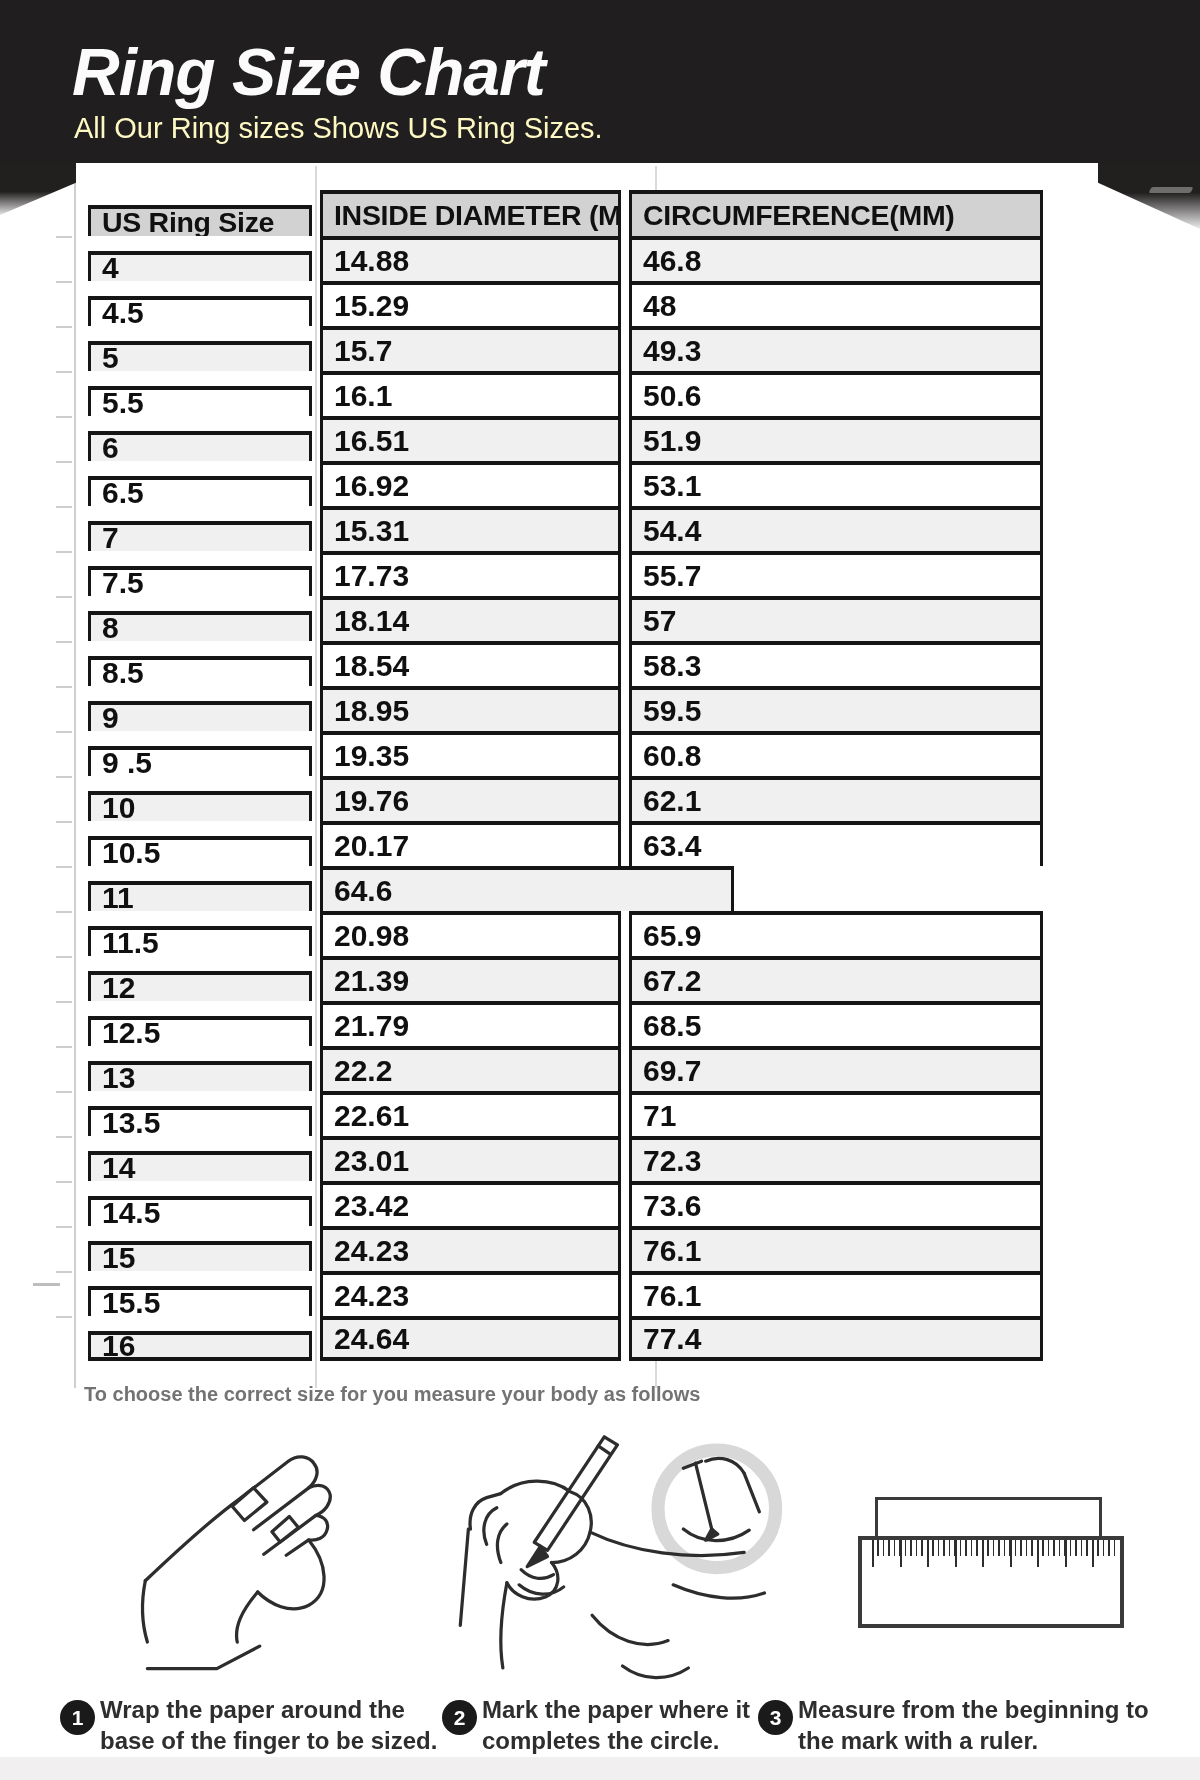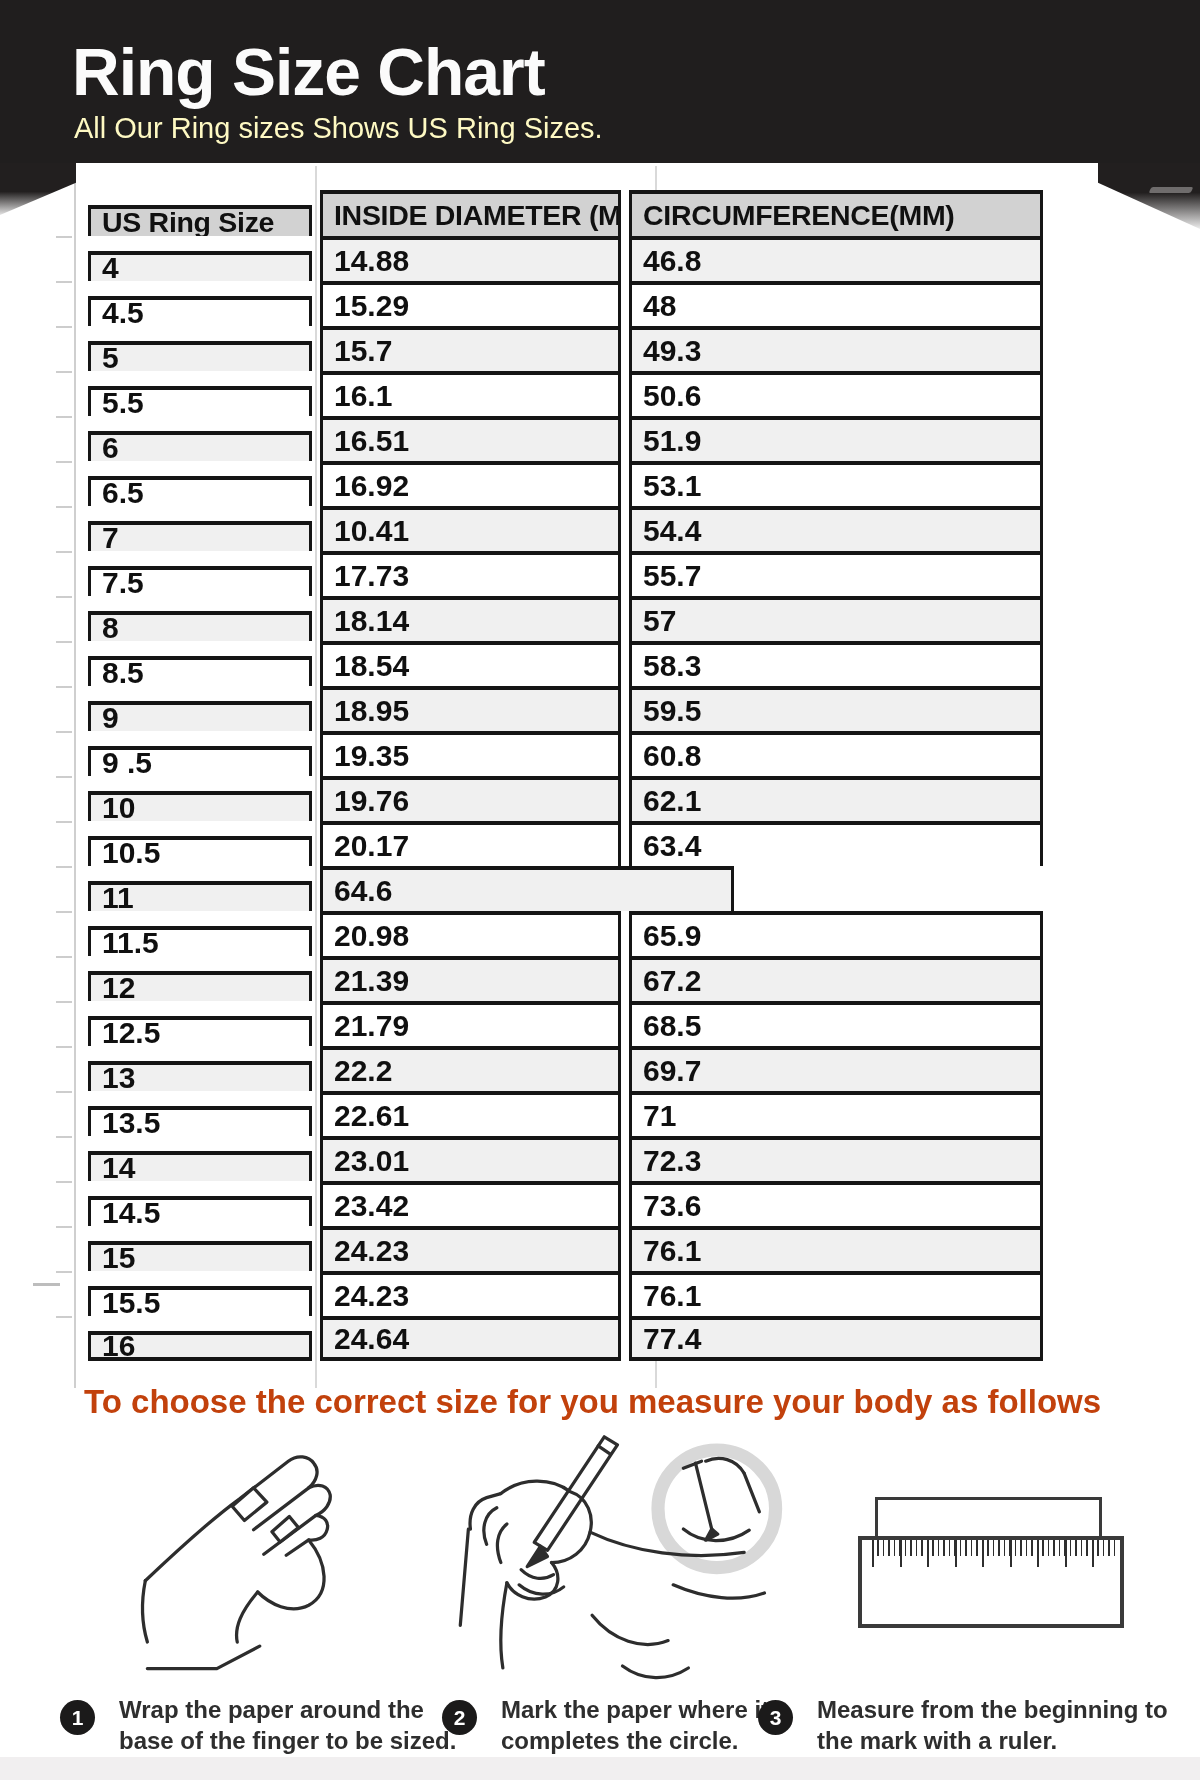--- a/index.html
+++ b/index.html
@@ -4,21 +4,21 @@
 <style>
   html,body{margin:0;padding:0;background:#ffffff;}
   .canvas{
     position:relative;width:1200px;height:1780px;background:#ffffff;
     font-family:"Liberation Sans", sans-serif;overflow:hidden;
   }
   
   .banner{position:absolute;left:0;top:0;width:1200px;height:163px;background:#201e1e;z-index:5;}
   .banner .title{
     position:absolute;left:72px;top:34px;font-size:66px;font-weight:700;color:#fbfbfb;
-    letter-spacing:-1px;white-space:nowrap;
+    letter-spacing:-1px;white-space:nowrap;font-style:italic;
   }
   .banner .subtitle{
     position:absolute;left:74px;top:112px;font-size:29px;font-weight:400;color:#fef9c3;white-space:nowrap;
   }
   .corner{position:absolute;z-index:4;}
   .corner-left{
     left:0;top:163px;width:76px;height:52px;
     background:linear-gradient(to bottom,#221f1f 0%,#221f1f 55%,rgba(34,31,31,.12) 100%);
     clip-path:polygon(0 0,100% 0,100% 38%,0 100%);
   }
@@ -49,40 +49,40 @@
     display:flex;align-items:center;padding-left:11px;
     font-weight:700;font-size:30px;color:#101010;white-space:nowrap;overflow:hidden;
   }
   .c0{width:224px;margin-right:8px;margin-top:15px;}
   .c1{width:301px;margin-right:8px;}
   .c2{width:414px;}
   .trow.gray .tcell{background:#f0f0f0;}
   .trow.thead .tcell{background:#d2d2d2;font-size:28.5px;letter-spacing:-0.3px;}
   .trow.last .tcell{border-bottom-width:4px;}
   
-  .intro{position:absolute;left:84px;top:1383px;font-size:33px;font-weight:700;color:#c2410c;z-index:2;white-space:nowrap;}
+  .intro{position:absolute;left:84px;top:1383px;font-size:20px;font-weight:700;color:#737373;z-index:2;white-space:nowrap;}
   .figure{position:absolute;z-index:2;}
   .figure path,.figure circle,.figure line{vector-effect:none;}
   
   .paper-strip{position:absolute;left:875px;top:1497px;width:227px;height:42px;
     box-sizing:border-box;border:3px solid #3a3a3a;background:#ffffff;z-index:2;}
   .ruler-box{position:absolute;left:858px;top:1536px;width:266px;height:92px;
     box-sizing:border-box;border:4px solid #3a3a3a;background:#ffffff;z-index:3;}
   .tick-band{position:absolute;left:10px;right:4px;top:0;}
   .tick-minor{height:16px;
     background:repeating-linear-gradient(90deg,#2e2e2e 0 1.5px,transparent 1.5px 5.5px);}
   .tick-major{height:27px;
     background:repeating-linear-gradient(90deg,#2e2e2e 0 2px,transparent 2px 27.5px);}
   
   .step{position:absolute;display:flex;align-items:flex-start;z-index:2;}
   .step-circle{
     flex:0 0 auto;width:35px;height:35px;border-radius:50%;background:#1b1a1a;color:#ffffff;
     font-size:21px;font-weight:700;display:flex;align-items:center;justify-content:center;margin-top:6px;
   }
-  .step-text{margin-left:24px;font-size:24px;font-weight:700;color:#2e2e2e;line-height:31px;}
+  .step-text{margin-left:5px;font-size:24px;font-weight:700;color:#2e2e2e;line-height:31px;}
   .step-text span{display:block;white-space:nowrap;}
   .step1{left:60px;top:1694px;}
   .step2{left:442px;top:1694px;}
   .step3{left:758px;top:1694px;}
   .bottom-band{position:absolute;left:0;top:1757px;width:1200px;height:23px;background:#f1eff0;z-index:1;}
 </style>
 </head>
 <body>
 
 <div class="canvas">
@@ -133,21 +133,21 @@
           <div class="tcell c1">16.51</div>
           <div class="tcell c2">51.9</div>
         </div>
         <div class="trow">
           <div class="tcell c0">6.5</div>
           <div class="tcell c1">16.92</div>
           <div class="tcell c2">53.1</div>
         </div>
         <div class="trow gray">
           <div class="tcell c0">7</div>
-          <div class="tcell c1">10.41</div>
+          <div class="tcell c1">15.31</div>
           <div class="tcell c2">54.4</div>
         </div>
         <div class="trow">
           <div class="tcell c0">7.5</div>
           <div class="tcell c1">17.73</div>
           <div class="tcell c2">55.7</div>
         </div>
         <div class="trow gray">
           <div class="tcell c0">8</div>
           <div class="tcell c1">18.14</div>

